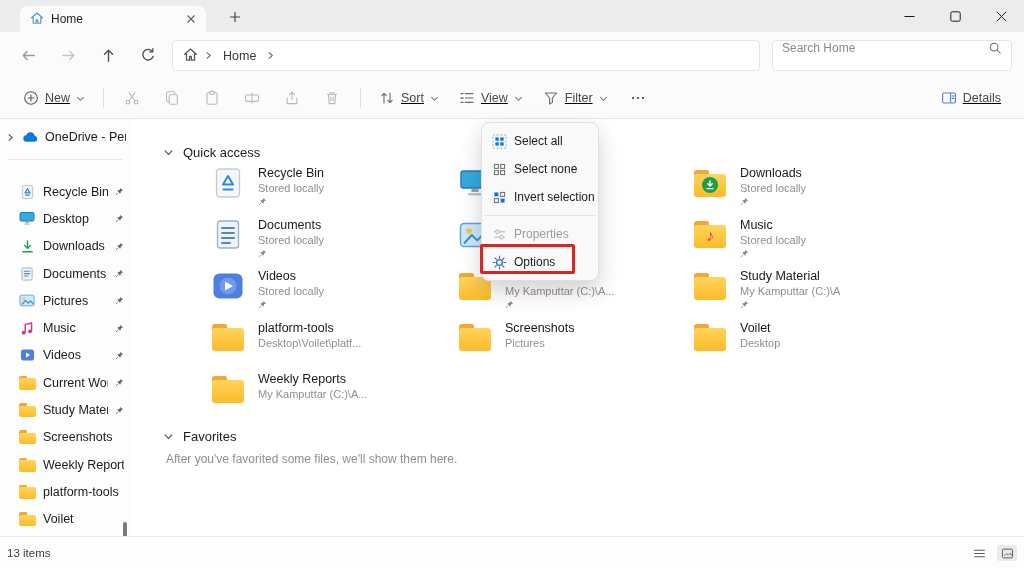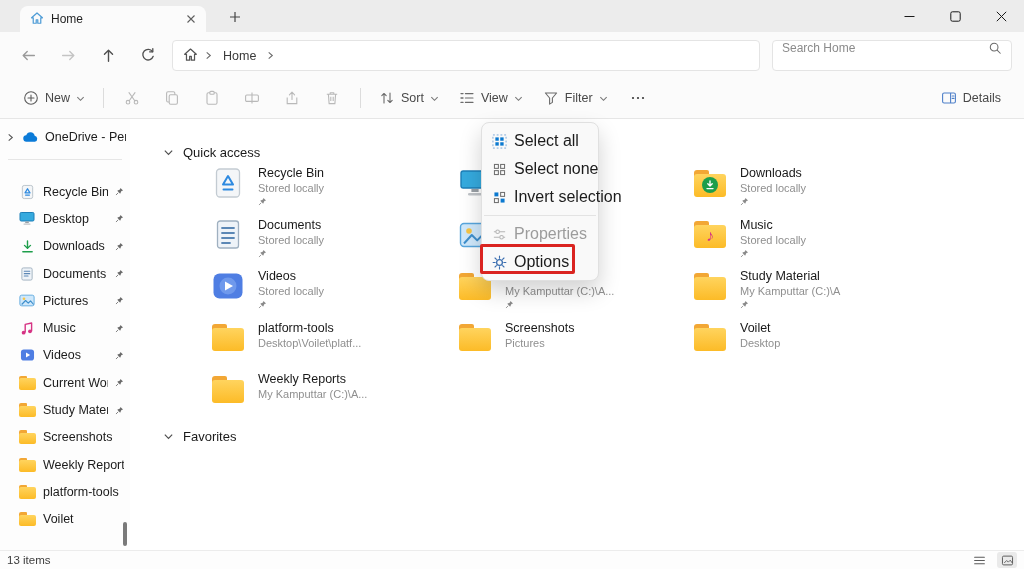--- a/index.html
+++ b/index.html
@@ -19,21 +19,21 @@
   .navbar{position:absolute;top:32px;left:0;right:0;height:46px;background:#fbfbfb;}
   .nav-btns{position:absolute;left:10px;top:6px;display:flex;gap:4px;}
   .nav-btn{width:36px;height:34px;display:flex;align-items:center;justify-content:center;border-radius:5px;}
   .breadcrumb{position:absolute;left:172px;top:8px;width:588px;height:31px;background:#ffffff;border:1px solid #e4e4e4;border-radius:4px;display:flex;align-items:center;gap:6px;padding:0 10px;font-size:12.5px;color:#3a3a3a;}
   .crumb{padding:2px 4px;border-radius:3px;}
   .searchbox{position:absolute;left:772px;top:8px;width:240px;height:31px;background:#ffffff;border:1px solid #e4e4e4;border-radius:4px;display:flex;align-items:flex-start;padding:0 9px;gap:6px;}
   .searchbox input{border:0;outline:0;flex:1;font-size:12px;color:#333;background:transparent;font-family:inherit;}
   .searchbox input::placeholder{color:#8b8b8b;}
 
   
-  .toolbar{position:absolute;top:78px;left:0;right:0;height:41px;background:#fbfbfb;border-bottom:1px solid #e6e6e6;display:flex;align-items:center;padding:0 14px;gap:2px;}
+  .toolbar{position:absolute;top:78px;left:0;right:0;height:41px;background:#fbfbfb;border-bottom:1px solid #e6e6e6;display:flex;align-items:center;padding:0 14px;gap:2px;text-decoration:underline;}
   .tb-btn{height:32px;display:flex;align-items:center;gap:6px;padding:0 9px;border-radius:5px;font-size:12.5px;color:#484848;white-space:nowrap;}
   .tb-icon-btn{width:38px;height:32px;display:flex;align-items:center;justify-content:center;border-radius:5px;}
   .tb-sep{width:1px;height:20px;background:#dcdcdc;margin:0 7px;}
   .tb-spacer{flex:1;}
 
   
   .sidebar{position:absolute;top:119px;left:0;width:130px;bottom:19px;background:#fdfdfd;overflow:hidden;}
   .onedrive-row{display:flex;align-items:center;gap:6px;height:28px;margin-top:4px;padding:0 4px 0 6px;font-size:12.5px;color:#1b1b1b;}
   .onedrive-row .si-label{flex:1;white-space:nowrap;overflow:hidden;}
   .side-sep{height:1px;background:#e6e6e6;margin:8px 8px;}
@@ -64,28 +64,28 @@
   .folder::after{content:"";position:absolute;left:0;top:4px;right:0;bottom:0;background:linear-gradient(180deg,#ffd45e,#fcbb27);border-radius:3px;}
   .folder>*{position:absolute;z-index:1;}
   .folder.small{width:17px;height:14px;}
   .folder.small::before{width:8px;height:5px;border-radius:2px 1px 0 0;}
   .folder.small::after{top:2.5px;border-radius:2px;}
   .dl-badge{left:50%;top:58%;transform:translate(-50%,-50%);width:16px;height:16px;border-radius:50%;background:#1d9e4b;display:flex;align-items:center;justify-content:center;}
   .music-note{left:50%;top:56%;transform:translate(-50%,-50%);font-size:16px;line-height:16px;color:#d63384;font-weight:bold;}
 
   
   .context-menu{position:absolute;left:481px;top:122px;width:118px;background:#f9f9f9;border:1px solid #e0e0e0;border-radius:8px;box-shadow:0 10px 22px rgba(0,0,0,0.18);padding:4px 0;z-index:40;}
-  .menu-item{display:flex;align-items:center;gap:7px;height:28px;padding:0 9px;font-size:16px;color:#1b1b1b;white-space:nowrap;}
+  .menu-item{display:flex;align-items:center;gap:7px;height:28px;padding:0 9px;font-size:12px;color:#1b1b1b;white-space:nowrap;}
   .menu-item.disabled{color:#9c9c9c;}
   .menu-sep{height:1px;background:#e3e3e3;margin:4px 2px;}
   .mi-icon{flex:none;width:16px;display:flex;align-items:center;justify-content:center;}
   .red-box{position:absolute;left:-2px;top:121px;width:95px;height:30px;border:3px solid #da2420;border-radius:2px;pointer-events:none;z-index:45;}
 
   
-  .statusbar{position:absolute;left:0;right:0;bottom:0;height:19px;background:#fdfdfd;border-top:1px solid #ececec;display:flex;align-items:center;padding:0 7px;font-size:11.5px;color:#3d3d3d;}
+  .statusbar{position:absolute;left:0;right:0;bottom:0;height:33px;background:#fdfdfd;border-top:1px solid #ececec;display:flex;align-items:center;padding:0 7px;font-size:11.5px;color:#3d3d3d;}
   .sb-icons{margin-left:auto;display:flex;gap:8px;align-items:center;}
   .sb-icon{width:20px;height:16px;display:flex;align-items:center;justify-content:center;border-radius:3px;}
   .sb-icon.active{background:#eaeaea;}
 </style>
 </head>
 <body>
 
 <div class="window">
 
   <div class="titlebar">
@@ -669,20 +669,21 @@
     </div>
 
   </div>
 
   <div class="section-header fav-header">
     <svg width="11" height="11" viewBox="0 0 12 12">
         <path d="M2 4l4 4 4-4" fill="none" stroke="#4f4f4f" stroke-width="1.3"></path>
       </svg>
     <span>Favorites</span>
   </div>
+  <div class="fav-empty">After you've favorited some files, we'll show them here.</div>
 
   <div class="context-menu">
     <div class="menu-item">
       <span class="mi-icon">
         <svg width="15" height="15" viewBox="0 0 16 16">
             <rect x="1" y="1" width="14" height="14" fill="none" stroke="#7aa7d9" stroke-width="1" stroke-dasharray="2 2"></rect>
             <rect x="3.6" y="3.6" width="3.6" height="3.6" fill="#0b79d0"></rect>
             <rect x="8.8" y="3.6" width="3.6" height="3.6" fill="#0b79d0"></rect>
             <rect x="3.6" y="8.8" width="3.6" height="3.6" fill="#0b79d0"></rect>
             <rect x="8.8" y="8.8" width="3.6" height="3.6" fill="#0b79d0"></rect>

